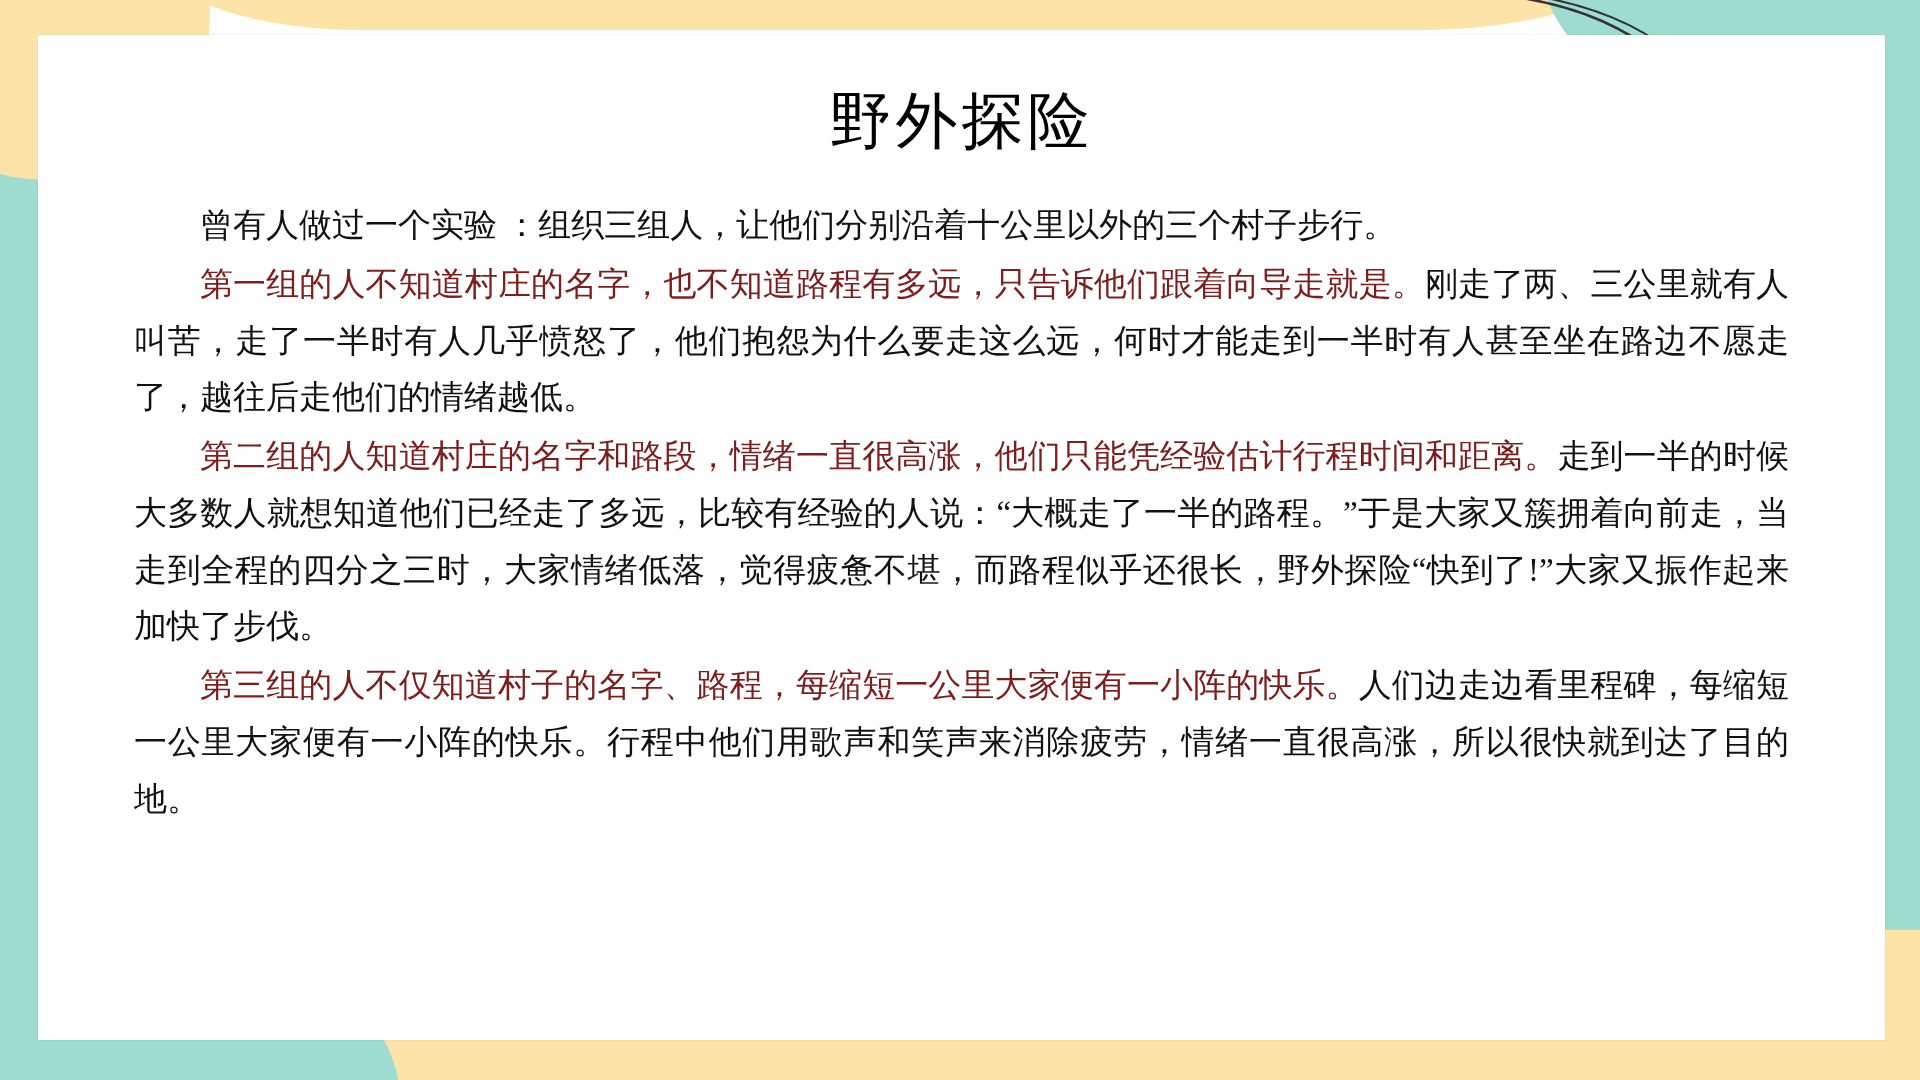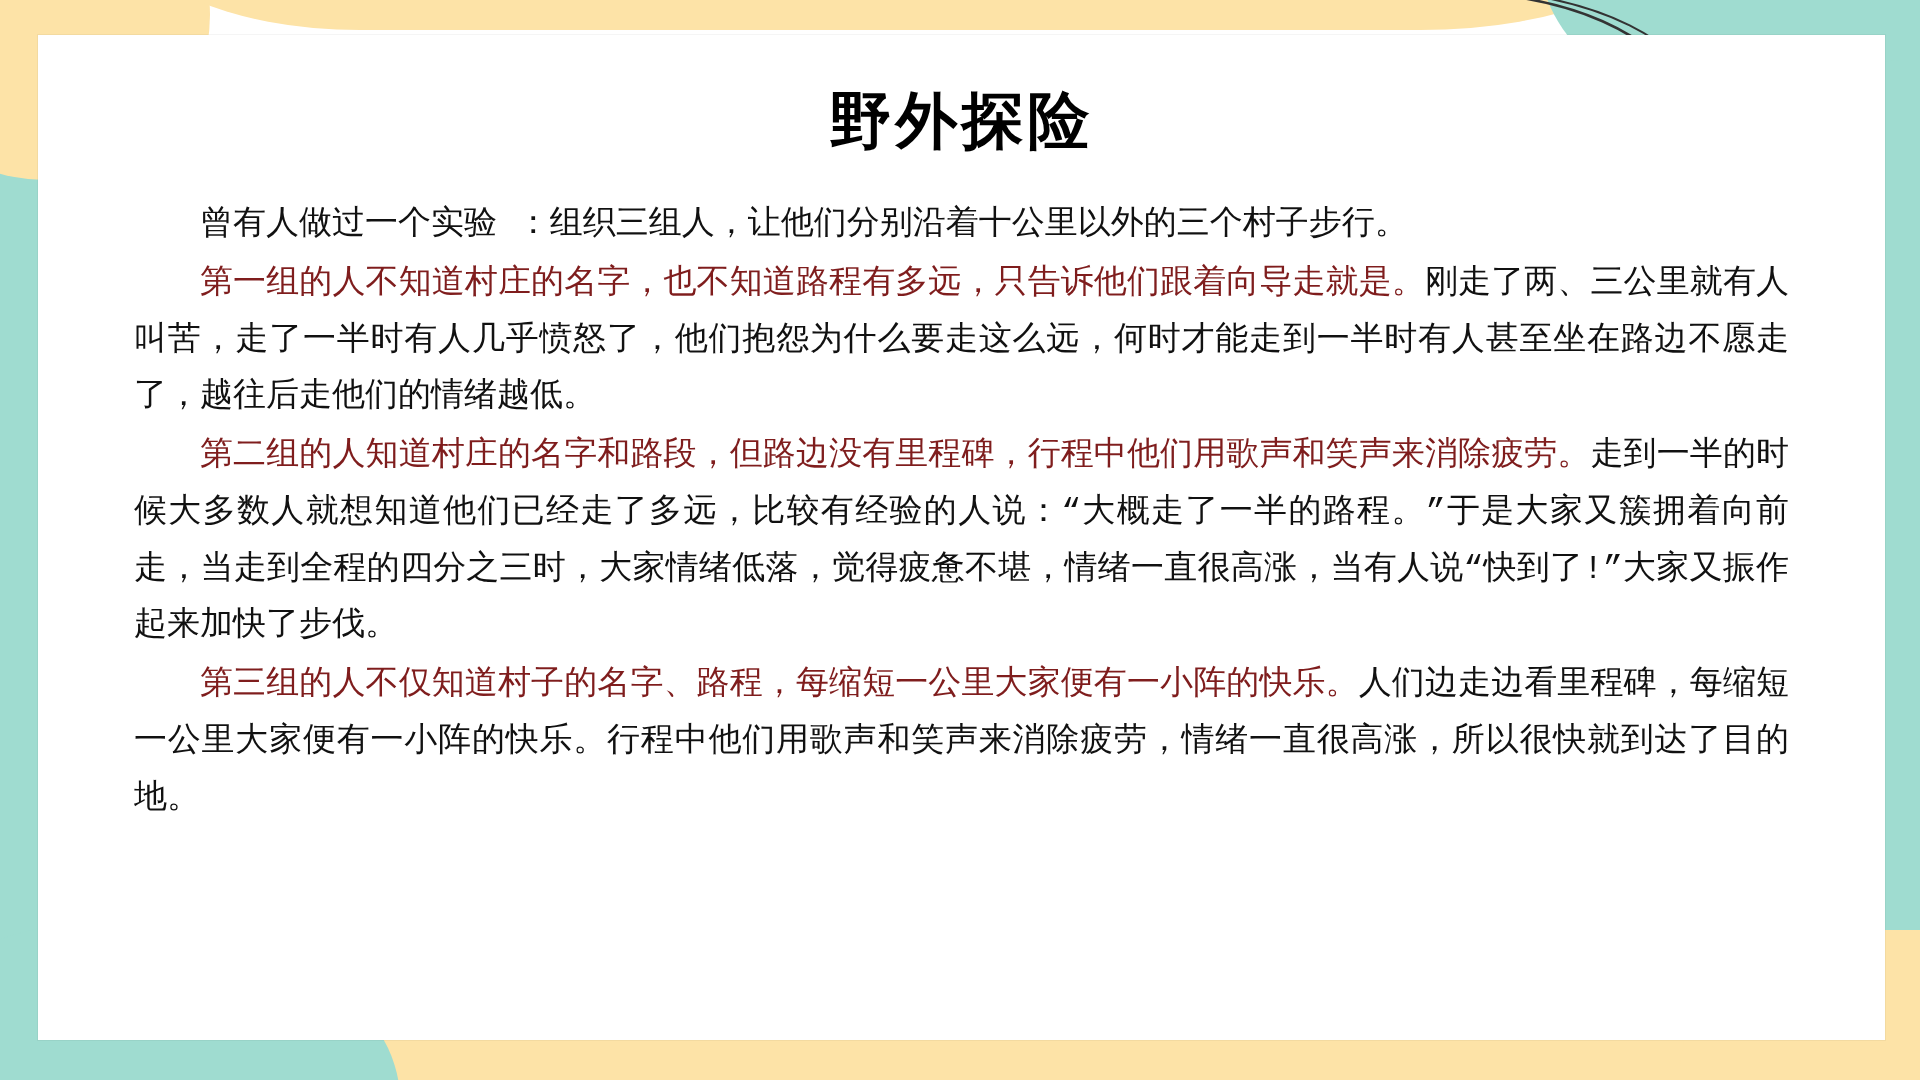--- a/index.html
+++ b/index.html
@@ -130,36 +130,35 @@
     height: 1005px;
     background: #ffffff;
     box-shadow: 0 0 0 1px rgba(0,0,0,0.04);
   }
 
   .title {
     margin: 0;
     padding-top: 44px;
     text-align: center;
     font-family: "Liberation Sans", "DejaVu Sans", sans-serif;
-    font-weight: bold;
+    font-weight: normal;
     font-size: 62px;
     letter-spacing: 4px;
     color: #000000;
   }
 
   .body {
     margin: 0 auto;
     padding-top: 34px;
     width: 1655px;
     font-size: 33px;
     line-height: 1.72;
     color: #111111;
     text-align: justify;
     text-justify: inter-ideograph;
-    font-family: Liberation Mono, monospace;
   }
 
   .para {
     margin: 0 0 2px 0;
     text-indent: 2em;
   }
 
   .hl {
     color: #7f1d1d;
   }
@@ -195,21 +194,21 @@
 
       <p class="para">
         <span>曾有人做过一个实验 ：组织三组人，让他们分别沿着十公里以外的三个村子步行。</span>
       </p>
 
       <p class="para">
         <span class="hl">第一组的人不知道村庄的名字，也不知道路程有多远，只告诉他们跟着向导走就是。</span><span>刚走了两、三公里就有人叫苦，走了一半时有人几乎愤怒了，他们抱怨为什么要走这么远，何时才能走到一半时有人甚至坐在路边不愿走了，越往后走他们的情绪越低。</span>
       </p>
 
       <p class="para">
-        <span class="hl">第二组的人知道村庄的名字和路段，但路边没有里程碑，行程中他们用歌声和笑声来消除疲劳。</span><span>走到一半的时候大多数人就想知道他们已经走了多远，比较有经验的人说：“大概走了一半的路程。”于是大家又簇拥着向前走，当走到全程的四分之三时，大家情绪低落，觉得疲惫不堪，情绪一直很高涨，当有人说“快到了!”大家又振作起来加快了步伐。</span>
+        <span class="hl">第二组的人知道村庄的名字和路段，情绪一直很高涨，他们只能凭经验估计行程时间和距离。</span><span>走到一半的时候大多数人就想知道他们已经走了多远，比较有经验的人说：“大概走了一半的路程。”于是大家又簇拥着向前走，当走到全程的四分之三时，大家情绪低落，觉得疲惫不堪，而路程似乎还很长，野外探险“快到了!”大家又振作起来加快了步伐。</span>
       </p>
 
       <p class="para">
         <span class="hl">第三组的人不仅知道村子的名字、路程，每缩短一公里大家便有一小阵的快乐。</span><span>人们边走边看里程碑，每缩短一公里大家便有一小阵的快乐。行程中他们用歌声和笑声来消除疲劳，情绪一直很高涨，所以很快就到达了目的地。</span>
       </p>
 
     </div>
   </div>
 
 </div>

